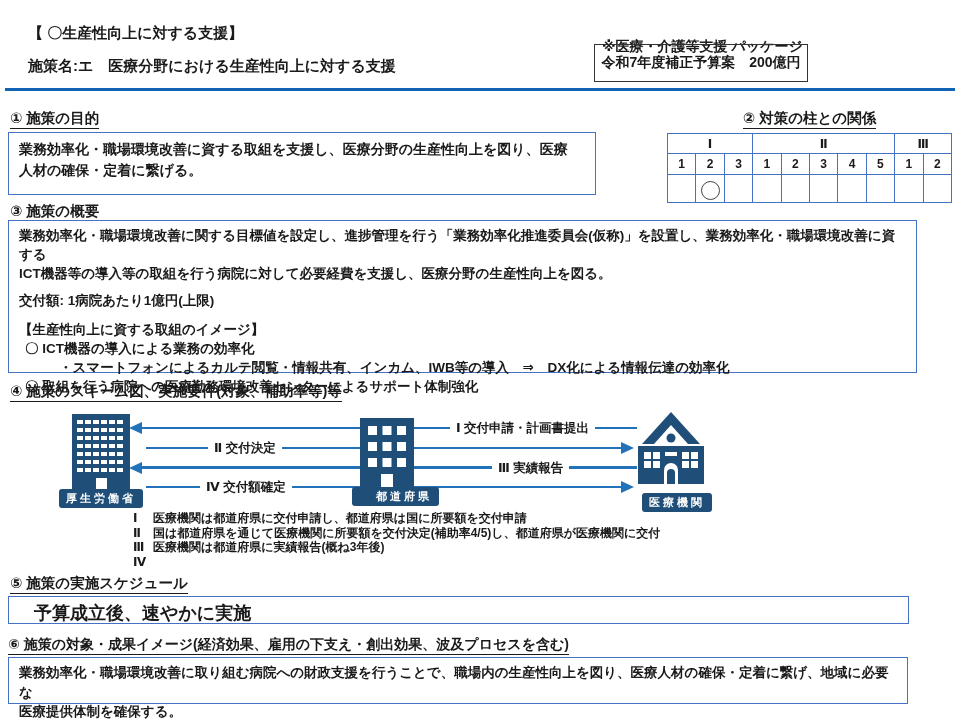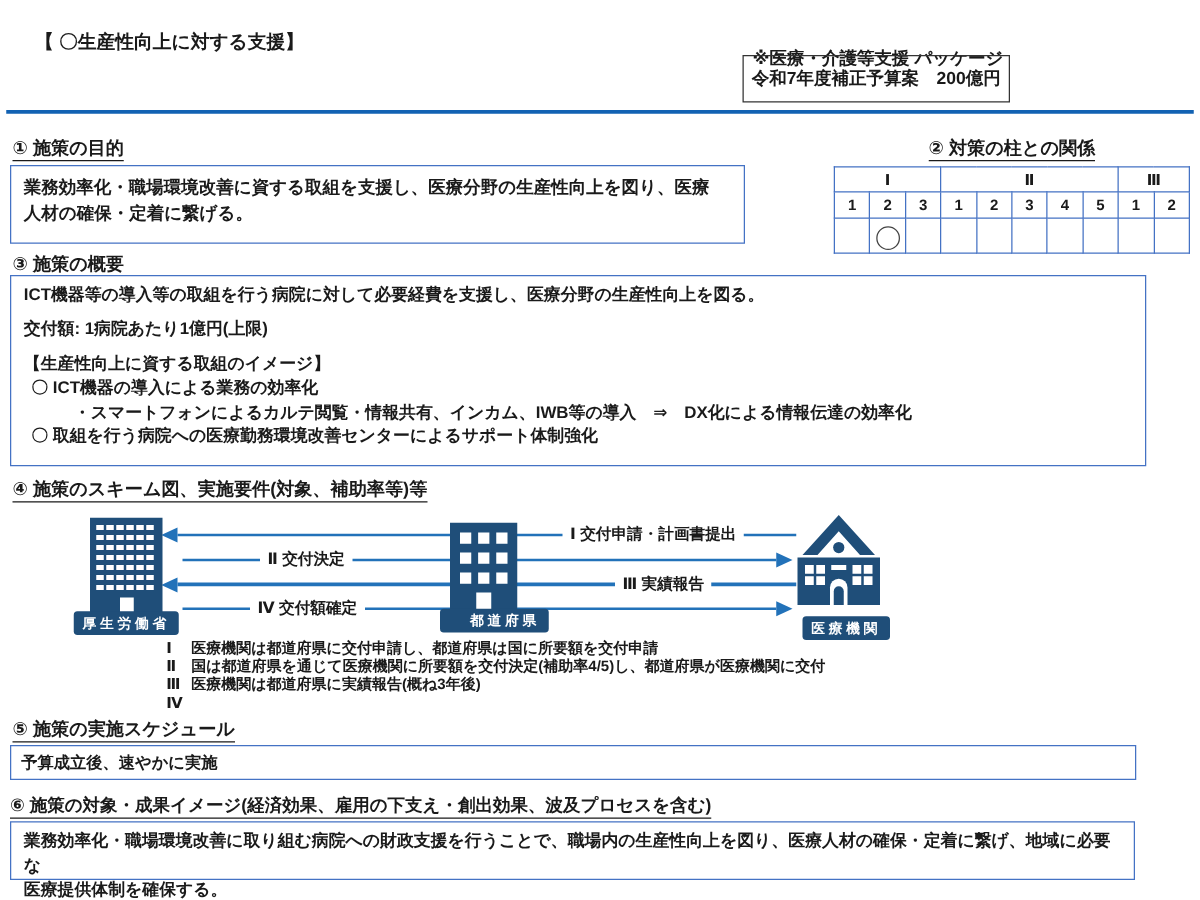--- a/index.html
+++ b/index.html
@@ -18,21 +18,21 @@
     left:594px;top:44px;width:212px;height:36px;border:1.2px solid #333;
     display:flex;align-items:center;justify-content:center;font-size:14px;
   }
   
   .sec-head{font-size:14.5px;}
   .sec-head span{display:inline-block;border-bottom:1.6px solid #1a1a1a;padding-bottom:0;}
   
   .blue-box{border:1.5px solid #4472c4;background:#fff;box-sizing:border-box;}
   .box1{left:8px;top:132px;width:588px;height:63px;padding:6px 10px;font-size:14px;line-height:1.5;}
   .box3{left:8px;top:220px;width:909px;height:153px;padding:5px 10px;font-size:13.5px;line-height:1.42;}
-  .box5{left:8px;top:596px;width:901px;height:28px;padding:4px 8px;font-size:13px;box-sizing:border-box;}
+  .box5{left:8px;top:596px;width:901px;height:28px;padding:4px 25px;font-size:18px;box-sizing:border-box;}
   .box6{left:8px;top:657px;width:900px;height:47px;padding:5px 10px;font-size:13.5px;line-height:1.45;}
   .grant-line{margin-top:8px;}
   .image-title{margin-top:9px;}
   .bullet{margin-left:6px;}
   .bullet-sub{margin-left:40px;}
   
   .pillar-head{left:667px;top:109px;width:285px;text-align:center;}
   table.pillars{
     position:absolute;left:667px;top:133px;width:285px;border-collapse:collapse;table-layout:fixed;
   }
@@ -65,20 +65,21 @@
   .scheme-notes{left:133px;top:511px;font-size:12px;line-height:14.5px;}
   .note-row{display:flex;}
   .note-num{width:20px;flex:none;}
 </style>
 </head>
 <body>
 
 <div class="page">
 
   <div class="abs title-main">【 〇生産性向上に対する支援】</div>
+  <div class="abs title-sub">施策名:エ　医療分野における生産性向上に対する支援</div>
   <div class="abs pkg-note">※医療・介護等支援 パッケージ</div>
   <div class="abs budget-box">
     <span>令和7年度補正予算案　200億円</span>
   </div>
   <div class="abs header-rule"></div>
 
   <div class="abs sec-head" style="left:10px;top:109px;">
     <span>① 施策の目的</span>
   </div>
   <div class="abs blue-box box1">
@@ -122,20 +123,21 @@
       <td></td>
       <td></td>
     </tr>
   </tbody>
     </table>
 
   <div class="abs sec-head" style="left:10px;top:202px;">
     <span>③ 施策の概要</span>
   </div>
   <div class="abs blue-box box3">
+    <div>業務効率化・職場環境改善に関する目標値を設定し、進捗管理を行う「業務効率化推進委員会(仮称)」を設置し、業務効率化・職場環境改善に資する</div>
     <div>ICT機器等の導入等の取組を行う病院に対して必要経費を支援し、医療分野の生産性向上を図る。</div>
     <div class="grant-line">交付額: 1病院あたり1億円(上限)</div>
     <div class="image-title">【生産性向上に資する取組のイメージ】</div>
     <div class="bullet">〇 ICT機器の導入による業務の効率化</div>
     <div class="bullet-sub">・スマートフォンによるカルテ閲覧・情報共有、インカム、IWB等の導入　⇒　DX化による情報伝達の効率化</div>
     <div class="bullet">〇 取組を行う病院への医療勤務環境改善センターによるサポート体制強化</div>
   </div>
 
   <div class="abs sec-head" style="left:10px;top:382px;">
     <span>④ 施策のスキーム図、実施要件(対象、補助率等)等</span>

